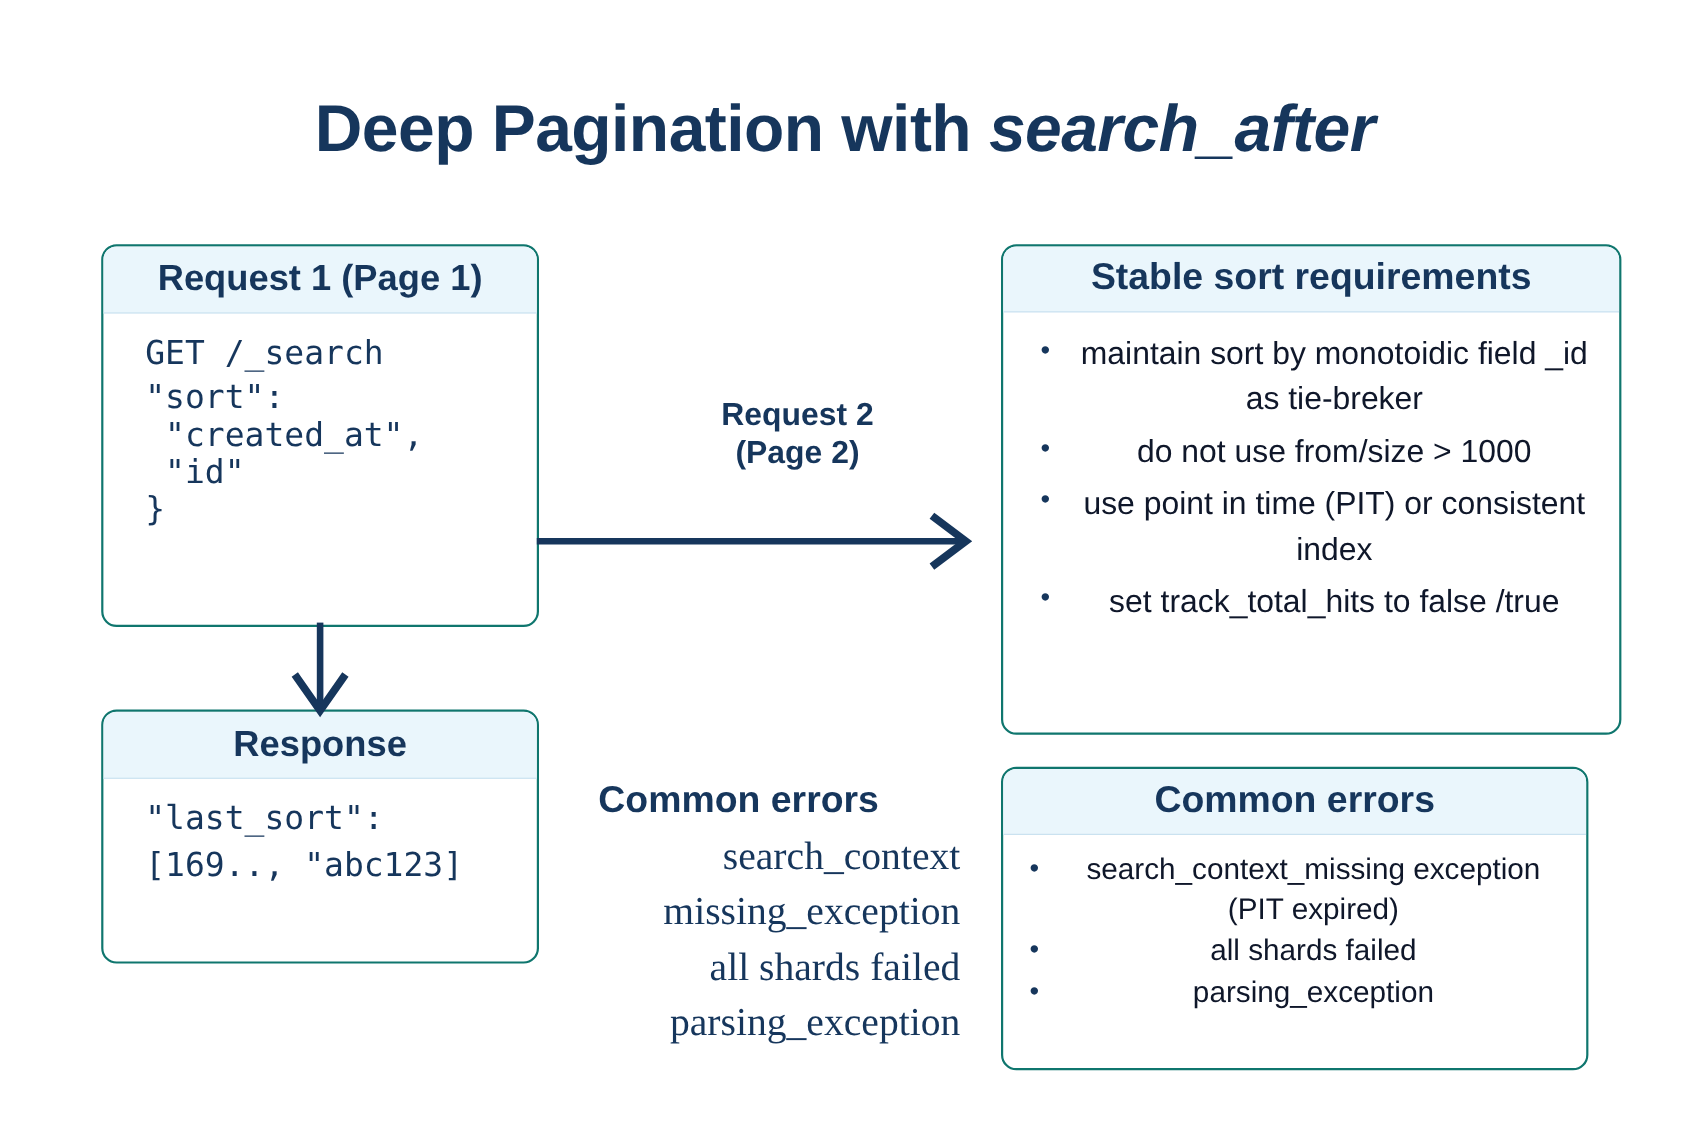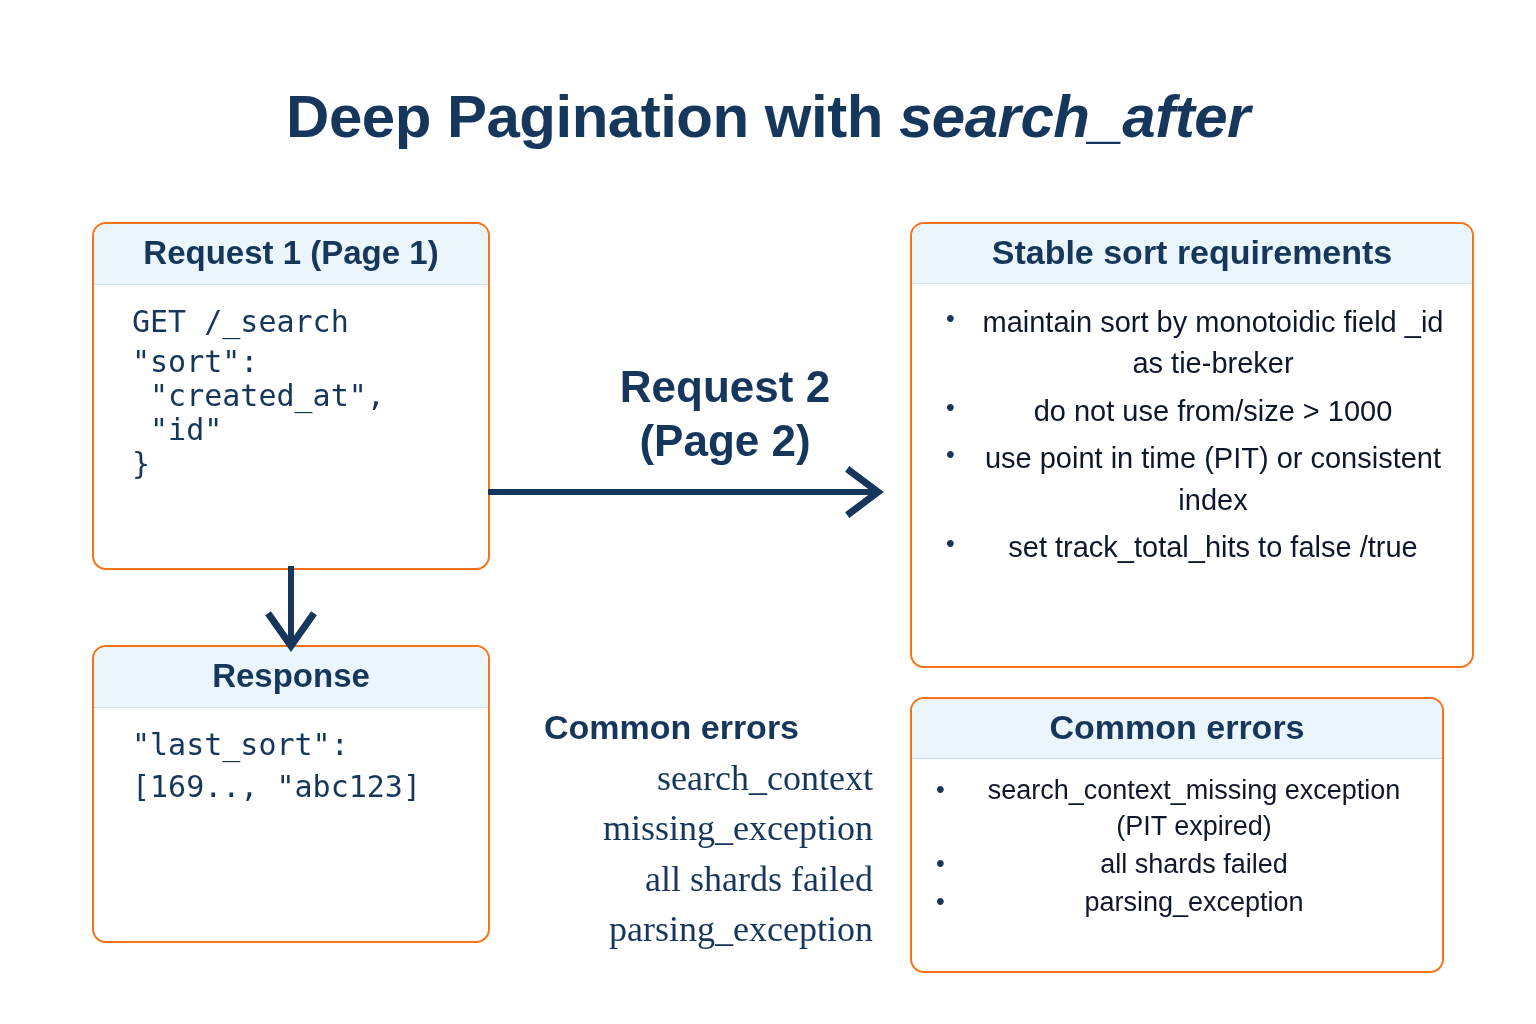--- a/index.html
+++ b/index.html
@@ -31,21 +31,21 @@
     white-space: nowrap;
   }
   #page-title .ital {
     font-style: italic;
   }
 
   
   .card {
     position: absolute;
     box-sizing: border-box;
-    border: 2px solid #f97316;
+    border: 2px solid #0f766e;
     border-radius: 14px;
     background: #ffffff;
     overflow: hidden;
   }
   .card-header {
     background: #eaf6fc;
     border-bottom: 1px solid #c7e0ef;
     text-align: center;
     font-weight: bold;
     color: #16365c;
@@ -74,21 +74,21 @@
     color: #16365c;
   }
   #card-request1 .code-line { white-space: pre; margin-bottom: 10px; }
   #card-request1 .code-line.tight { margin-bottom: 4px; }
 
   
   #card-response {
     left: 92px;
     top: 645px;
     width: 398px;
-    height: 298px;
+    height: 231px;
   }
   #card-response .card-header {
     font-size: 33px;
     padding: 10px 0 12px 0;
   }
   #card-response .card-body {
     padding: 22px 0 0 38px;
     font-family: "DejaVu Sans Mono", monospace;
     font-size: 30px;
     line-height: 1.0;
@@ -160,21 +160,21 @@
     top: 0px;
   }
 
   
   #label-request2 {
     position: absolute;
     left: 560px;
     top: 360px;
     width: 330px;
     text-align: center;
-    font-size: 44px;
+    font-size: 29px;
     font-weight: bold;
     line-height: 1.22;
     color: #16365c;
   }
 
   #center-errors {
     position: absolute;
     left: 470px;
     top: 708px;
     width: 403px;

